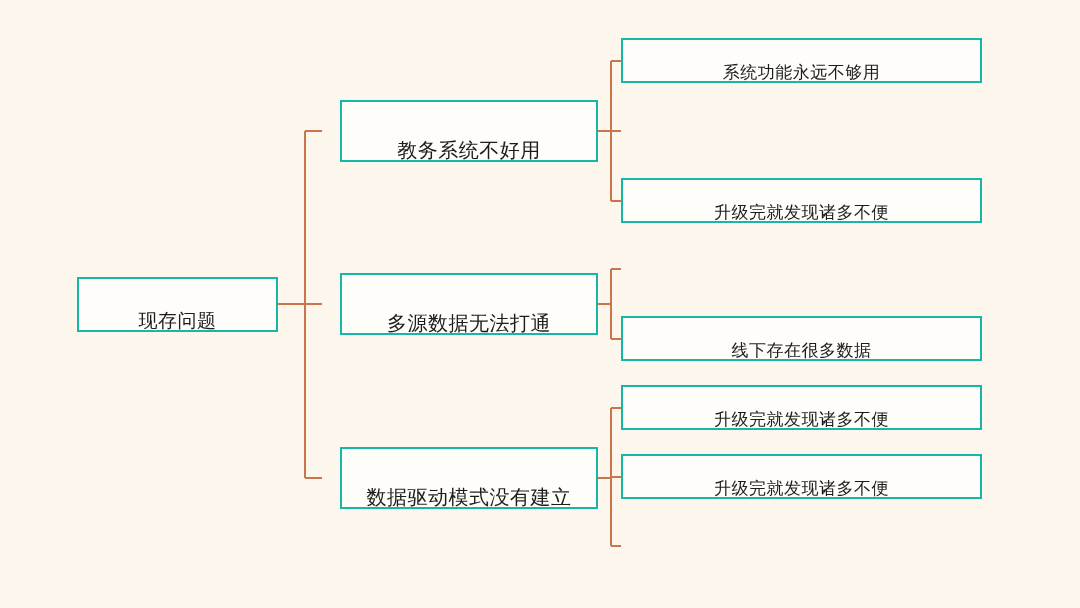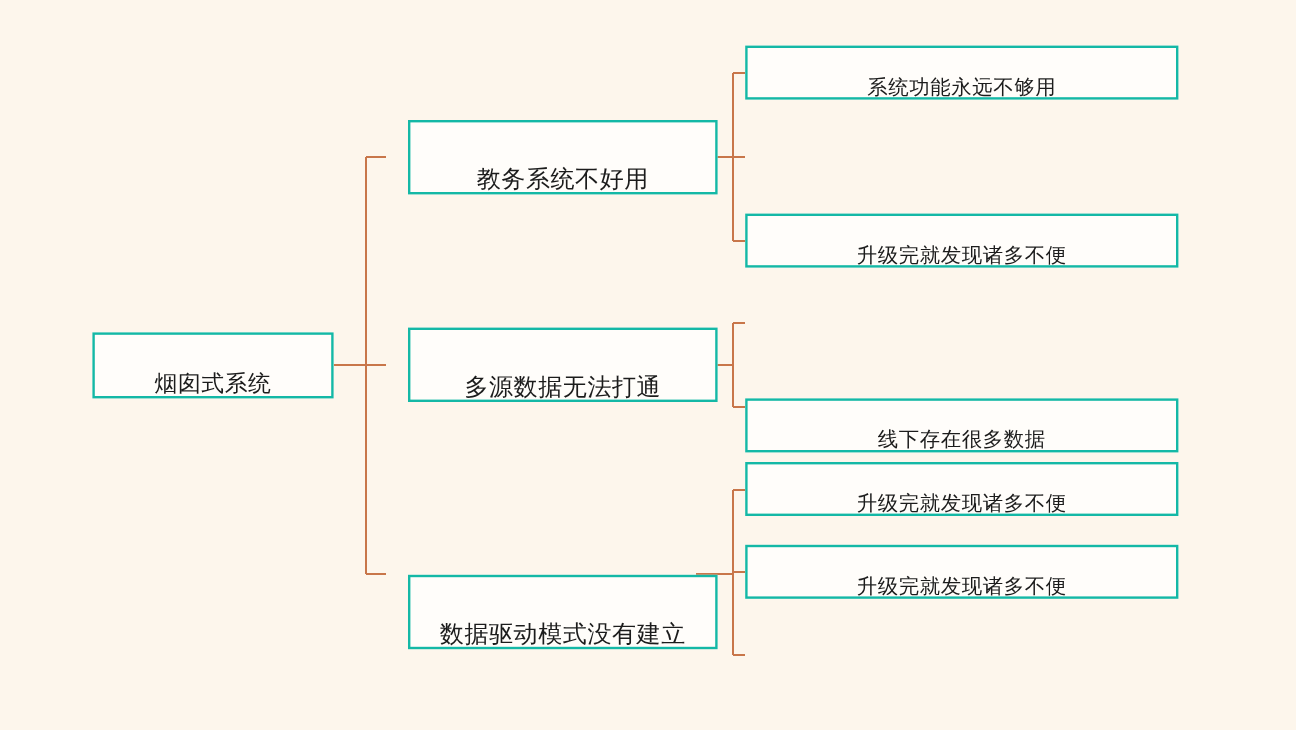--- a/index.html
+++ b/index.html
@@ -48,32 +48,32 @@
     font-size: 19px;
   }
   .node-branch {
     left: 340px;
     width: 258px;
     height: 62px;
     font-size: 20px;
   }
   .branch-0 { top: 100px; }
   .branch-1 { top: 273px; }
-  .branch-2 { top: 447px; margin-top: 32px; }
+  .branch-2 { top: 447px; }
   .node-leaf {
     left: 621px;
     width: 361px;
     height: 45px;
     font-size: 17px;
   }
   .leaf-y-0 { top: 38px; }
   .leaf-y-1 { top: 108px; }
   .leaf-y-2 { top: 178px; }
   .leaf-y-3 { top: 246px; }
-  .leaf-y-4 { top: 316px; margin-top: 16px; }
+  .leaf-y-4 { top: 316px; }
   .leaf-y-5 { top: 385px; }
   .leaf-y-6 { top: 454px; }
   .leaf-y-7 { top: 523px; }
   .node-label {
     display: block;
     line-height: 1;
   }
 </style>
 </head>
 <body>
@@ -104,21 +104,21 @@
 
       <path d="M580 478 H611"></path>
       <path d="M611 408 V546"></path>
       <path d="M611 408 H621"></path>
       <path d="M611 477 H621"></path>
       <path d="M611 546 H621"></path>
     </g>
   </svg>
 
   <div class="node node-root">
-    <span class="node-label">烟囱式系统</span>
+    <span class="node-label">现存问题</span>
   </div>
 
   <div class="node node-branch branch-0">
     <span class="node-label">教务系统不好用</span>
   </div>
   <div class="node node-branch branch-1">
     <span class="node-label">多源数据无法打通</span>
   </div>
   <div class="node node-branch branch-2">
     <span class="node-label">数据驱动模式没有建立</span>

